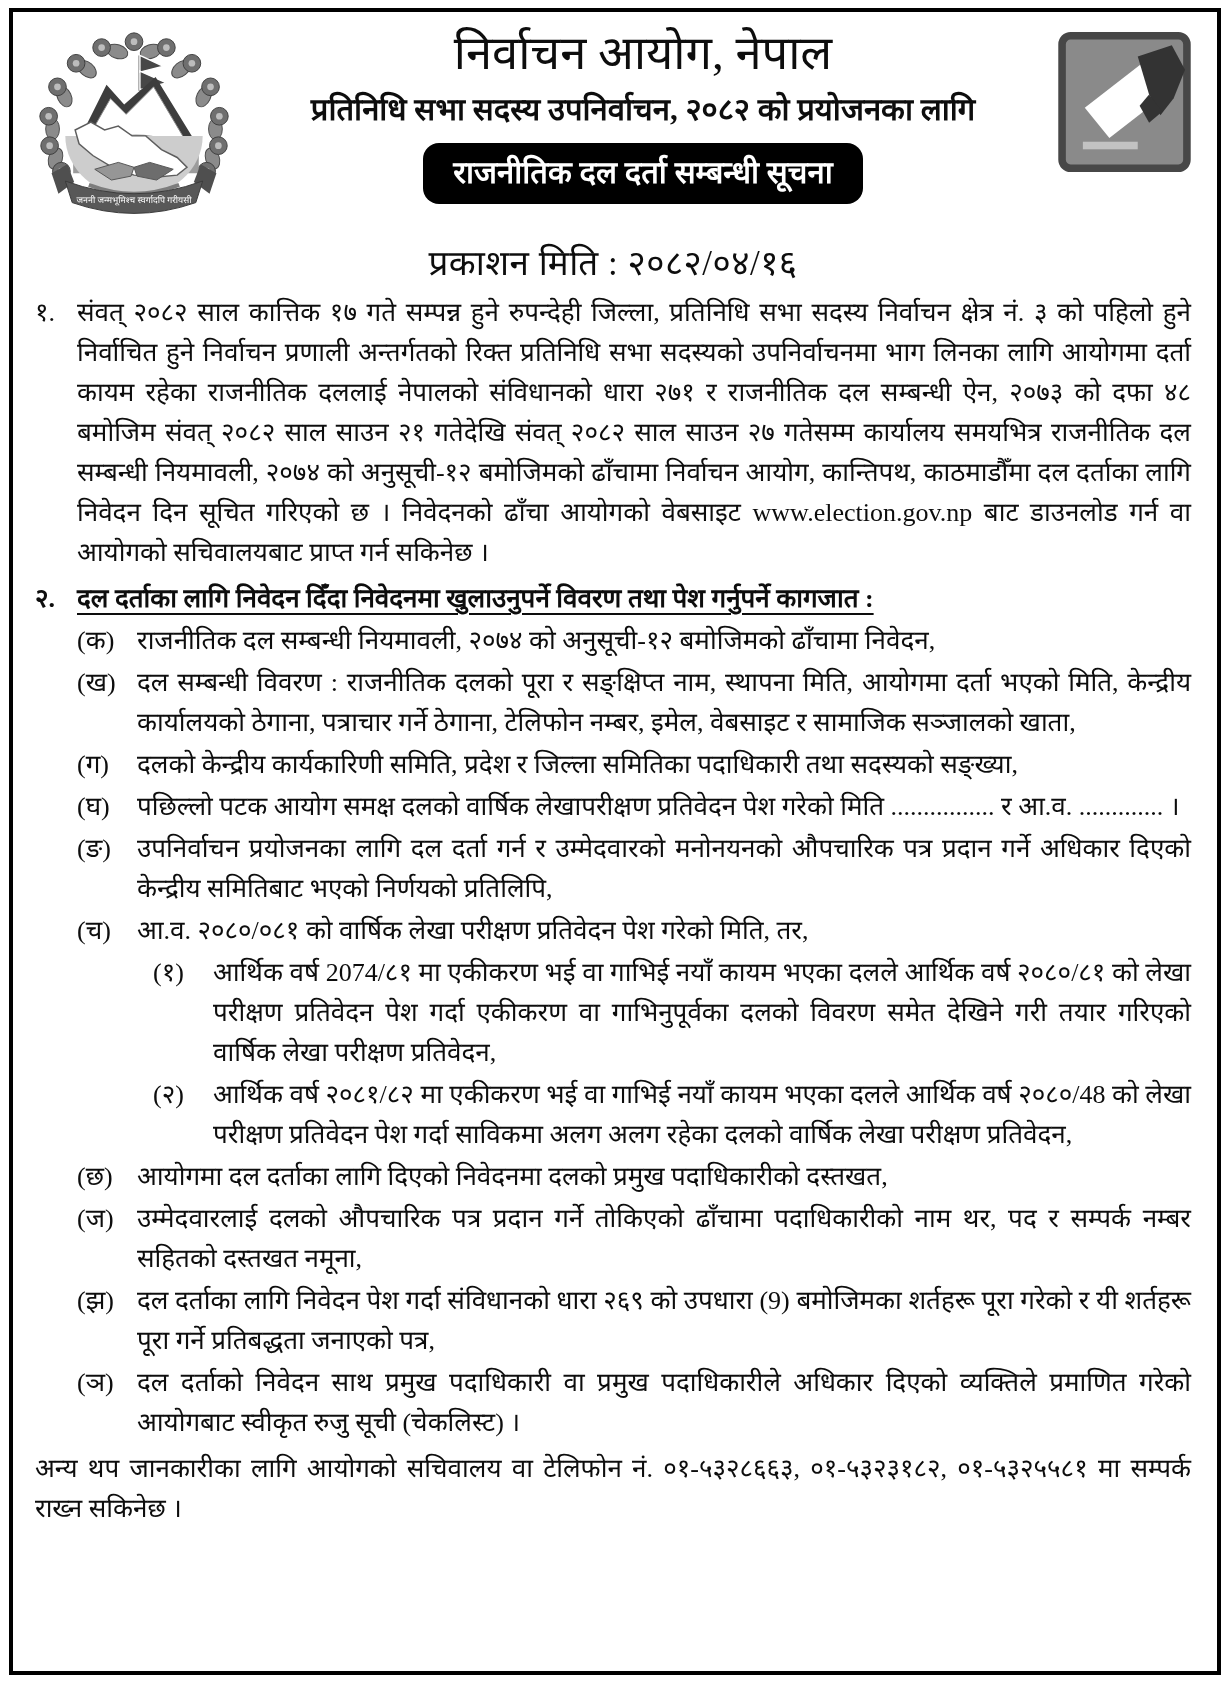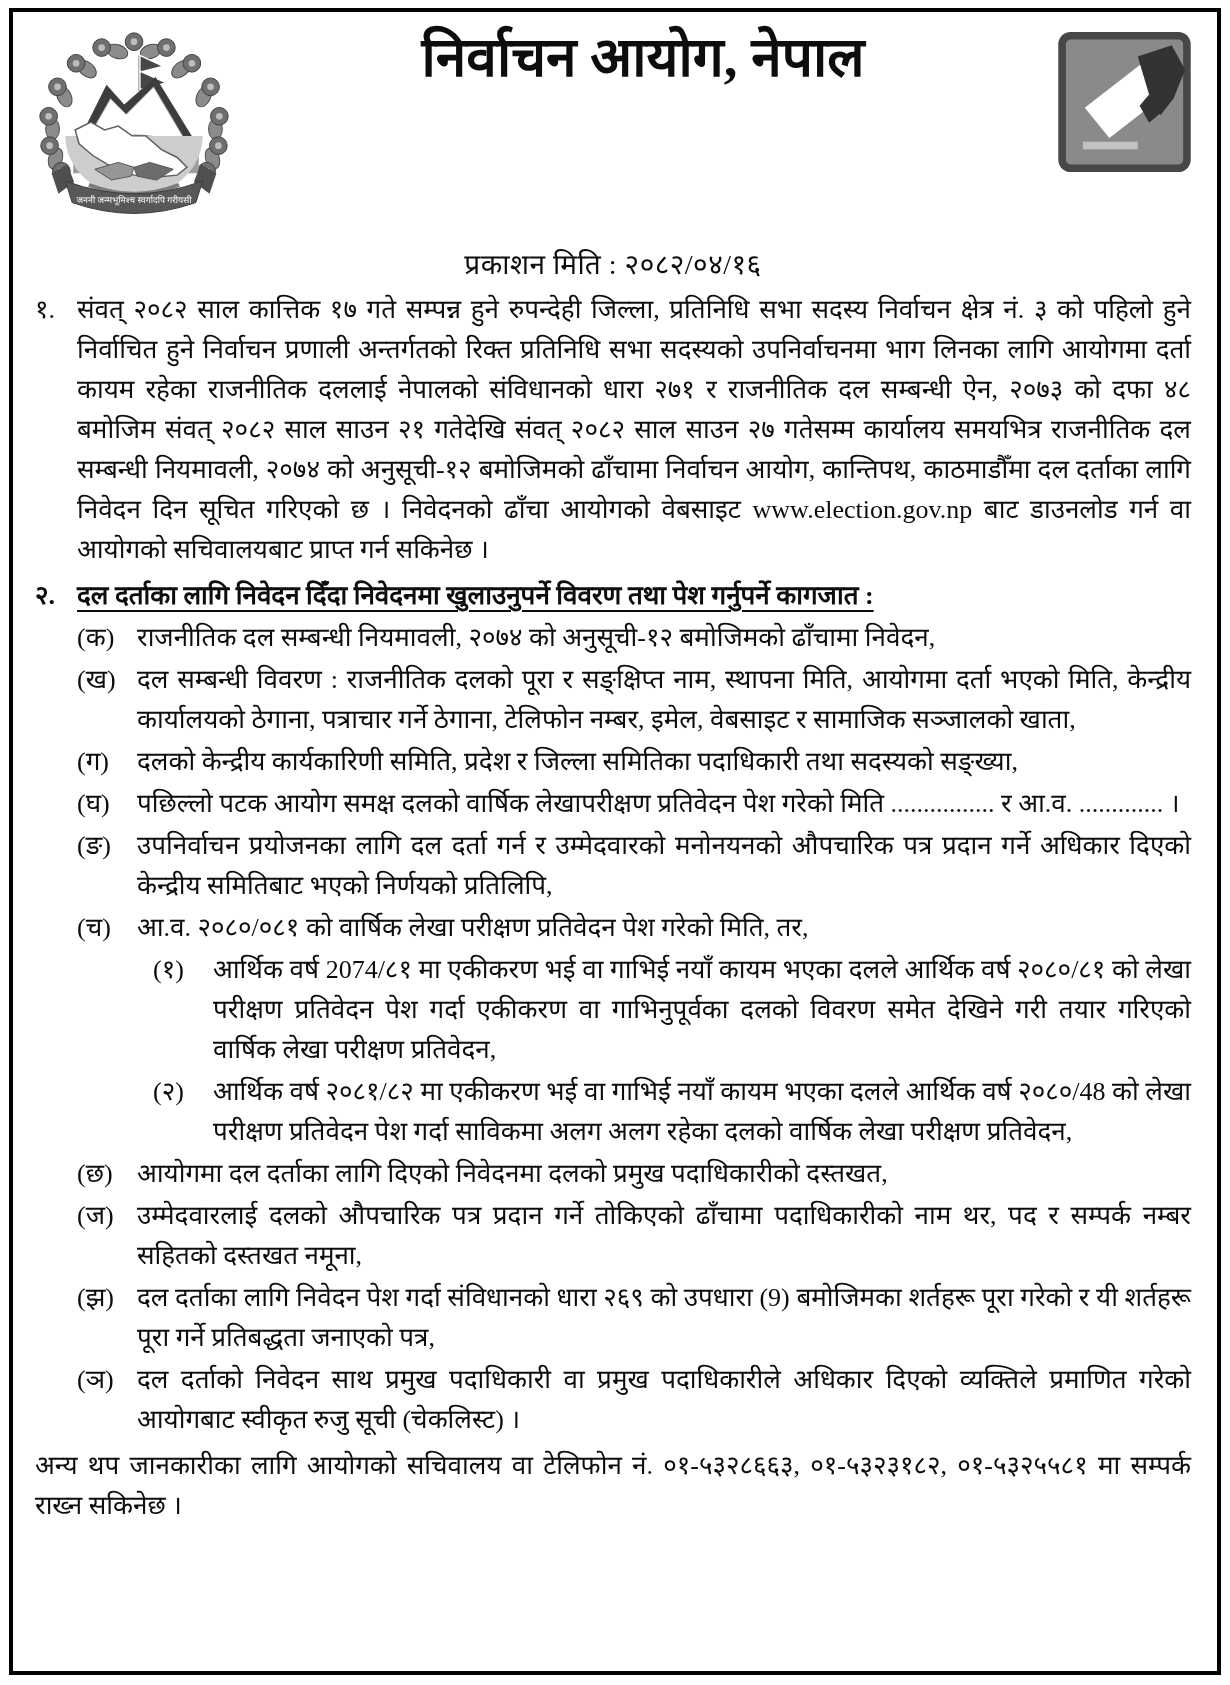--- a/index.html
+++ b/index.html
@@ -15,32 +15,32 @@
     border:4px solid #000;
     padding:10px 26px 8px 22px;
     overflow:hidden;
   }
   
   .header{ display:flex; align-items:flex-start; }
   .emblem{ flex:none; width:200px; padding-top:4px;font-family:Liberation Serif, serif; }
   .header-center{ flex:1; text-align:center; padding-top:2px; }
   .ballot{ flex:none; width:140px; padding-top:10px; text-align:right; }
   .org-title{
-    font-size:55px; font-weight:700; line-height:1.25; letter-spacing:0;
+    font-size:47px; font-weight:400; line-height:1.25; letter-spacing:0;
   }
   .subtitle{
     font-size:31px; font-weight:700; line-height:1.40; margin-top:5px;
   }
   .notice-box{
     display:inline-block; background:#000; color:#fff;
     font-size:31px; font-weight:700;
     padding:7px 30px 12px 30px; border-radius:16px; margin-top:12px;
   }
   .pub-date{
-    text-align:center; font-size:28px; margin-top:6px; letter-spacing:0.5px;
+    text-align:center; font-size:35px; letter-spacing:0.5px;
   }
   
   .doc-body{ margin-top:8px; font-size:26px; line-height:40px; }
   .txt{ text-align:justify; }
   .num-item{ display:flex; margin-top:6px; }
   .num-col{ flex:none; width:42px; }
   .sub-item{ display:flex; margin-left:42px; margin-top:2px; }
   .sub-label{ flex:none; width:60px; }
   .nested-item{ display:flex; margin-left:118px; margin-top:2px; }
   .nested-label{ flex:none; width:60px; }
@@ -130,20 +130,24 @@
 
           <path d="M16 150 l16 -9 7 18 -16 12 z" fill="#4f4f4f"></path>
           <path d="M184 150 l-16 -9 -7 18 16 12 z" fill="#4f4f4f"></path>
           <path d="M30 158 Q100 184 170 158 L163 180 Q100 202 37 180 Z" fill="#585858" stroke="#3a3a3a" stroke-width="1"></path>
           <text x="100" y="180" text-anchor="middle" font-size="9" fill="#ffffff">जननी जन्मभूमिश्च स्वर्गादपि गरीयसी</text>
         </svg>
       </div>
 
       <div class="header-center">
         <h1 class="org-title">निर्वाचन आयोग, नेपाल</h1>
+        <div class="subtitle">प्रतिनिधि सभा सदस्य उपनिर्वाचन, २०८२ को प्रयोजनका लागि</div>
+        <div class="notice-box">
+          <span>राजनीतिक दल दर्ता सम्बन्धी सूचना</span>
+        </div>
       </div>
 
       <div class="ballot">
         <svg viewBox="0 0 140 148" width="133" height="140">
           <rect x="4" y="4" width="132" height="140" rx="9" fill="#8a8a8a" stroke="#474747" stroke-width="8"></rect>
 
           <polygon points="28,80 90,32 116,64 54,112" fill="#ffffff"></polygon>
 
           <path d="M84,26 L120,14 L134,40 L122,70 L108,88 L96,66 Z" fill="#333333"></path>
           <path d="M96,66 L110,84 L96,96 L86,78 Z" fill="#333333"></path>

